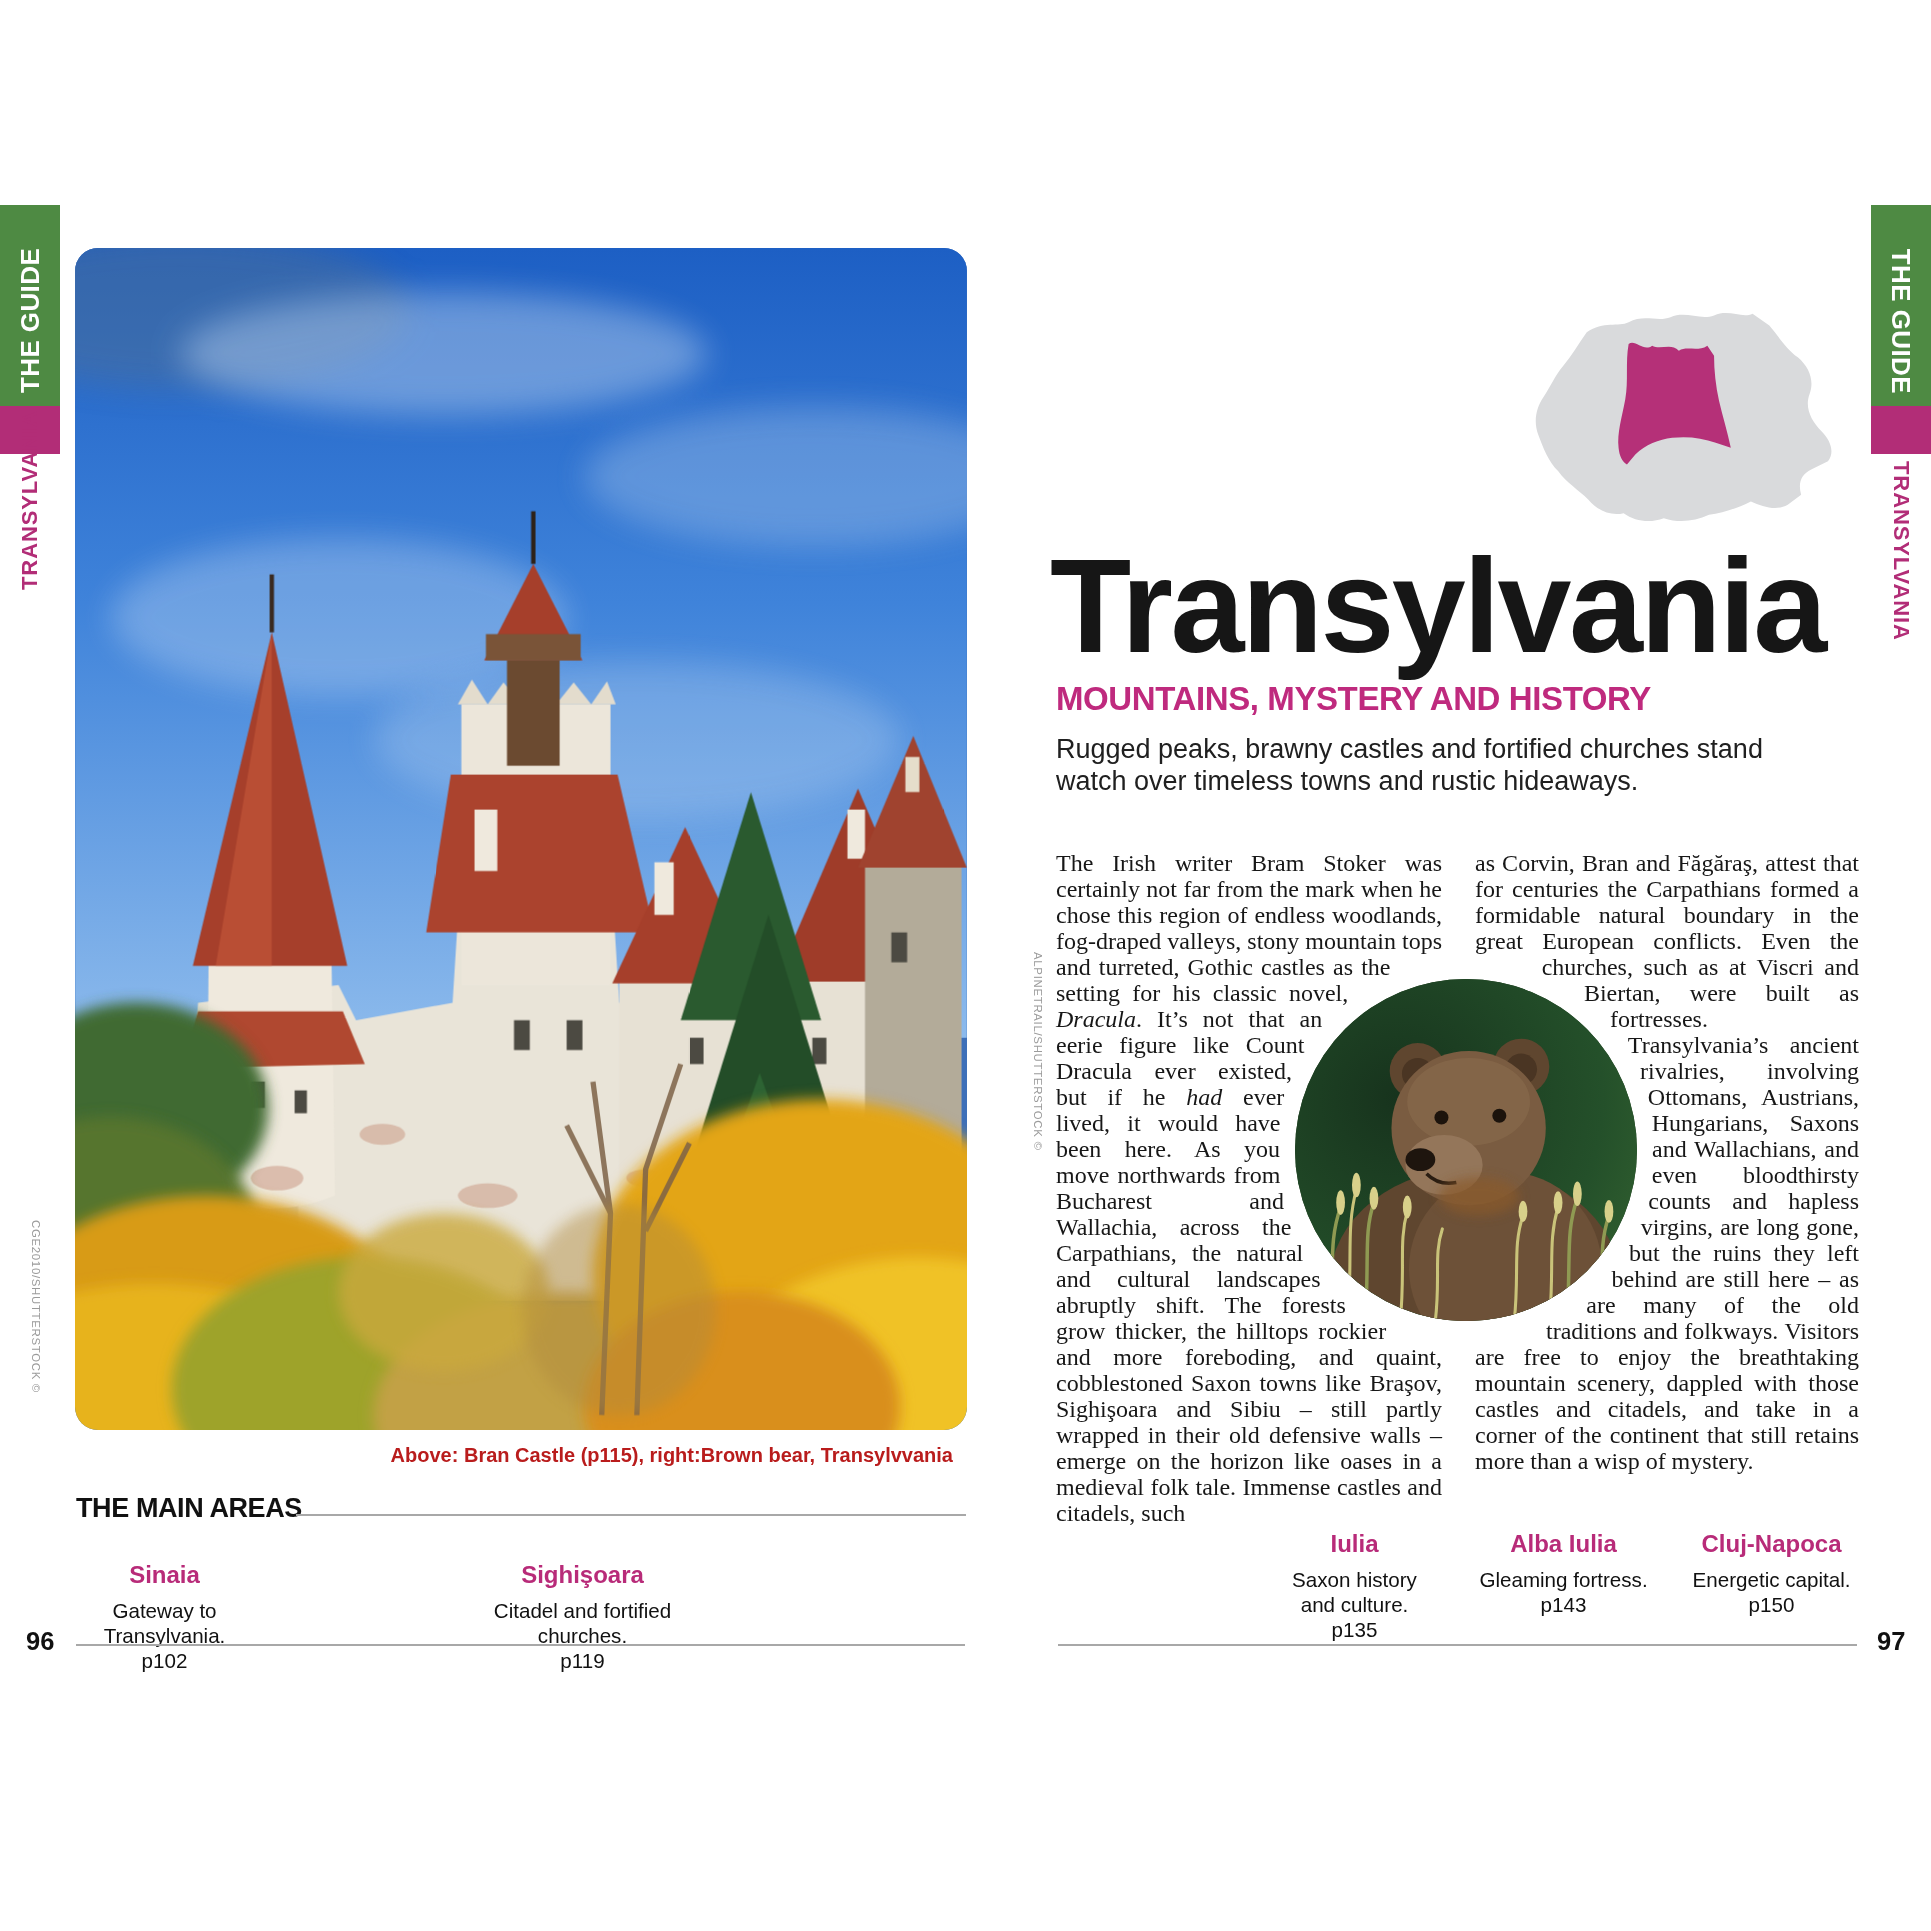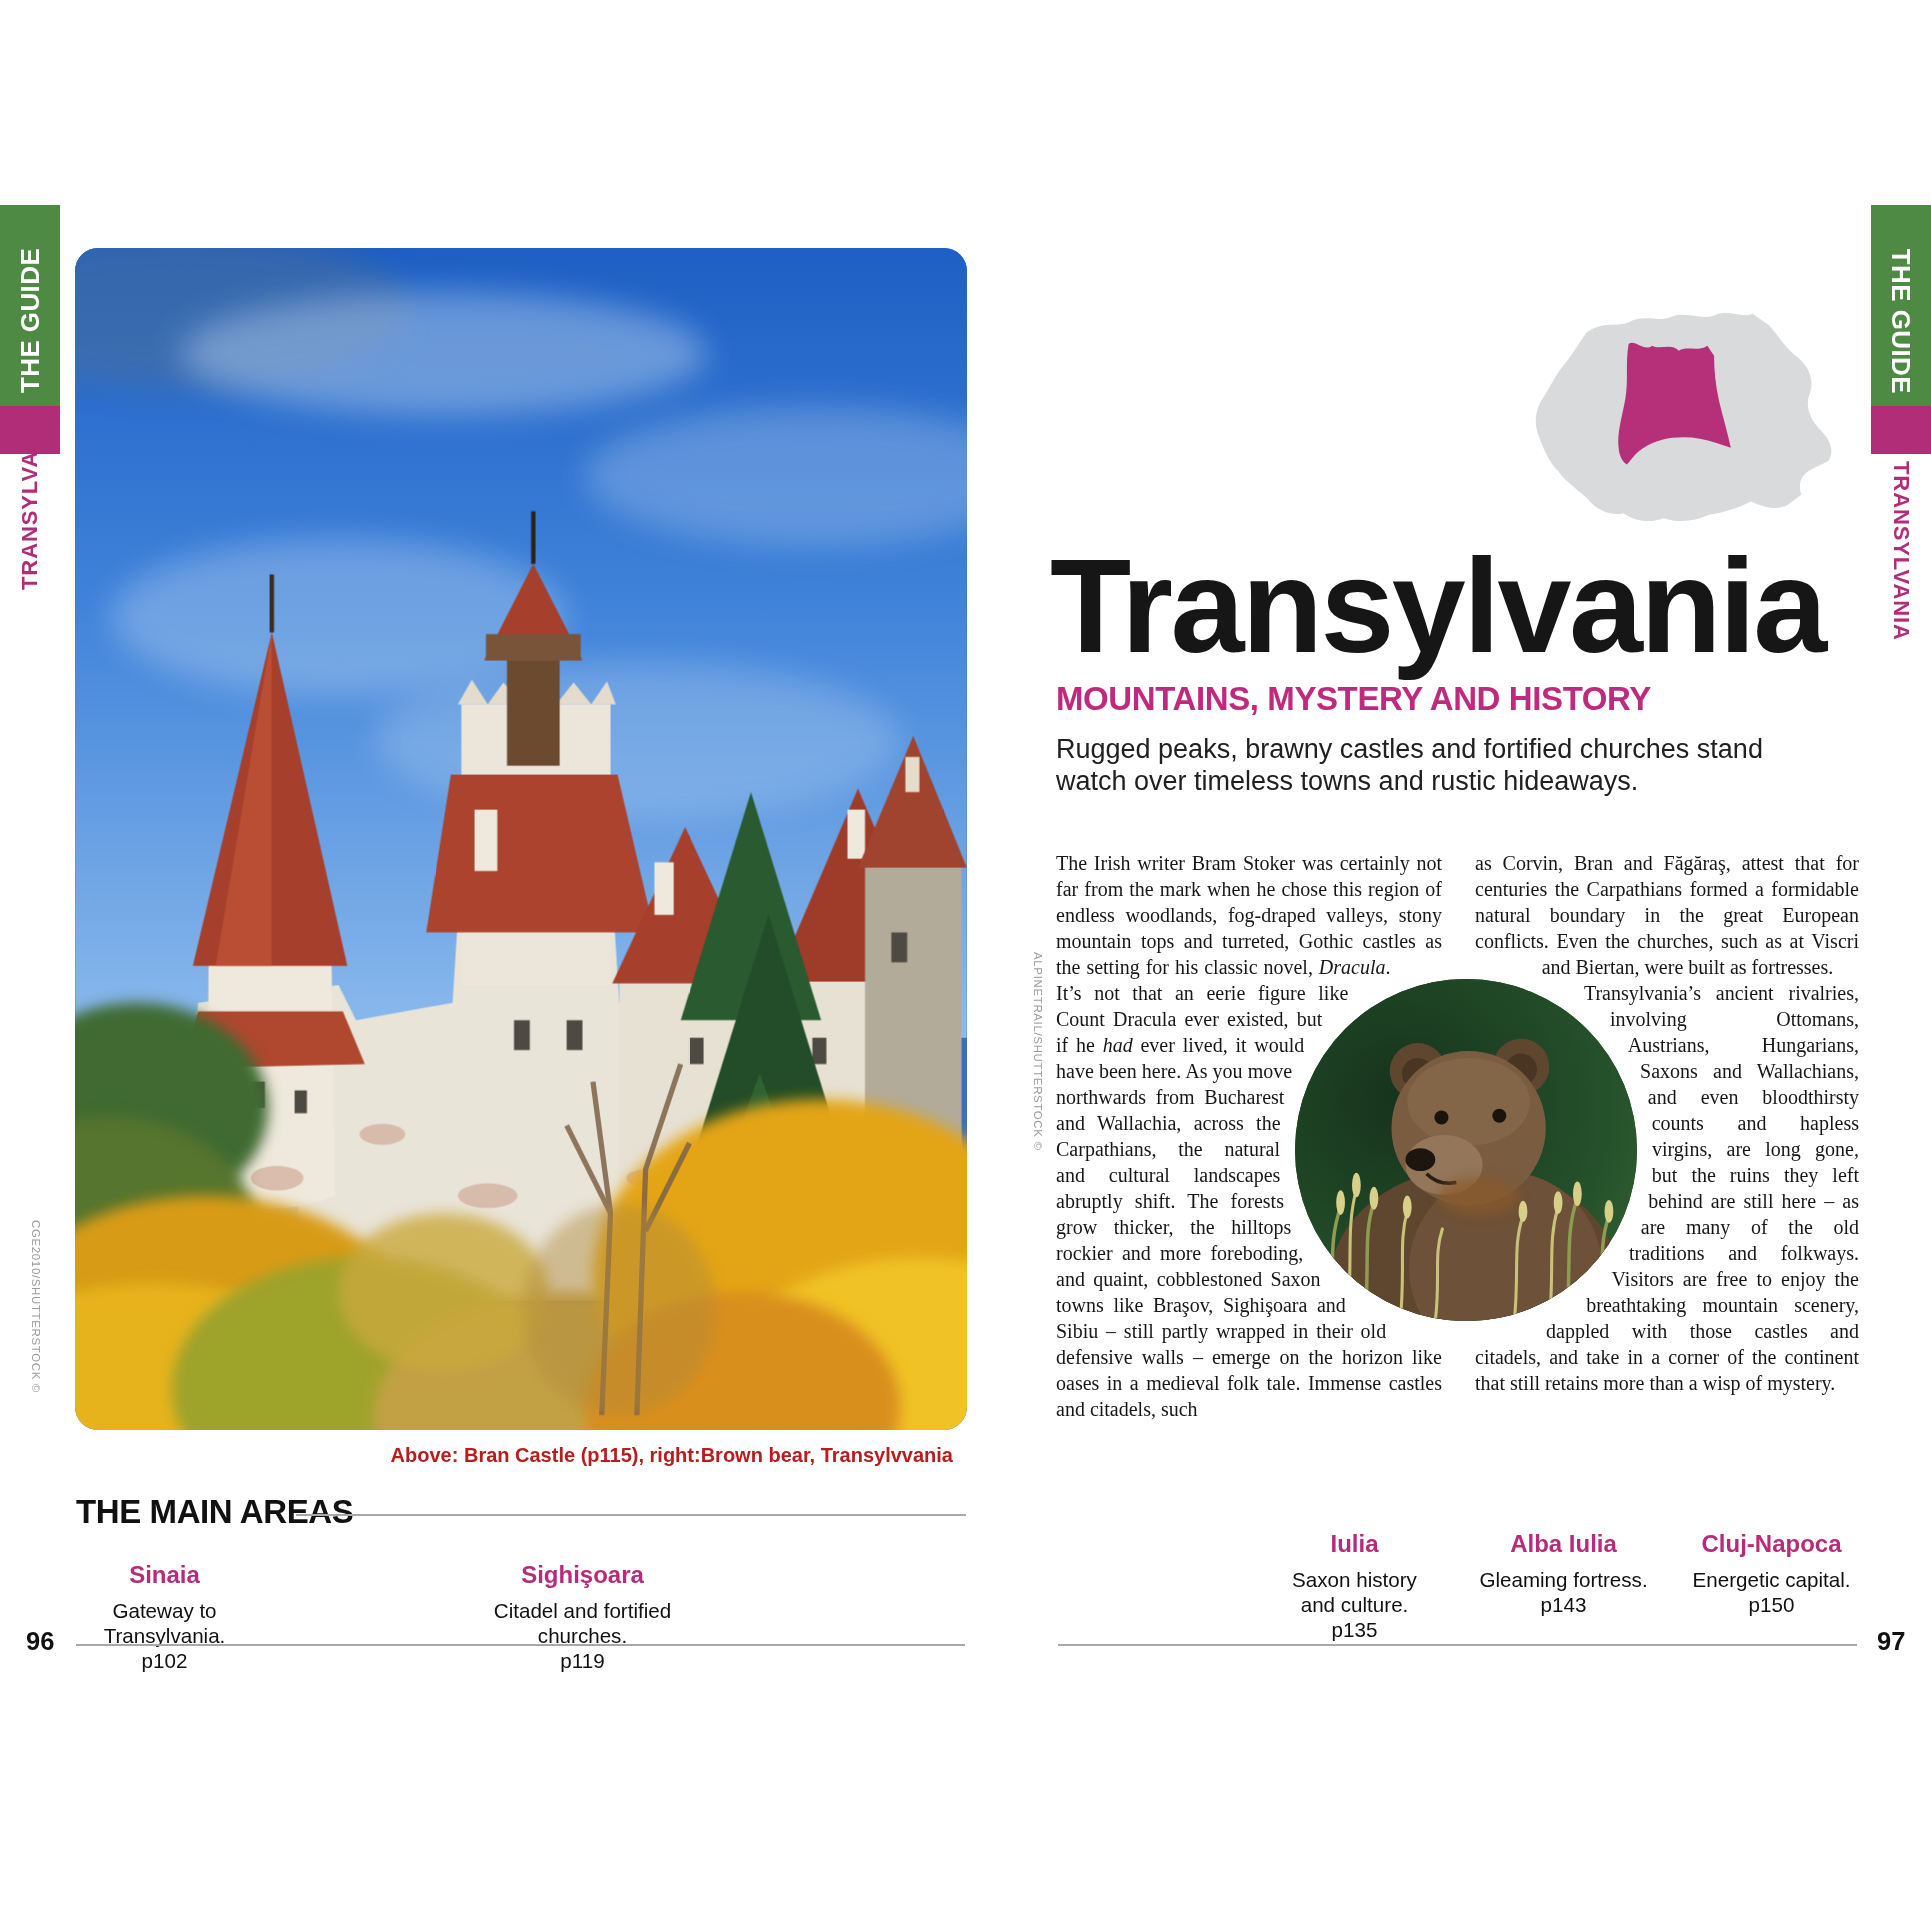--- a/index.html
+++ b/index.html
@@ -23,21 +23,21 @@
   
   .photo-frame{
     position:absolute;left:75px;top:248px;width:892px;height:1182px;
     border-radius:23px;overflow:hidden;background:#3d6fb8;
   }
   .photo-caption{
     position:absolute;left:75px;top:1444px;width:878px;text-align:right;
     font-weight:700;font-size:20px;color:#b91c1c;
   }
   .main-areas-heading{
-    position:absolute;left:76px;top:1493px;font-weight:700;font-size:33px;
+    position:absolute;left:76px;top:1493px;font-weight:700;font-size:27px;
     letter-spacing:-0.4px;color:#111;
   }
   .rule{position:absolute;height:1.8px;background:#a8a8a8;}
   .page-number{position:absolute;font-weight:700;font-size:25.5px;color:#111;}
 
   .areas-row{position:absolute;}
   .area-col{position:absolute;width:193px;text-align:center;}
   .area-name{font-weight:700;font-size:24px;color:#b82b79;margin:0 0 8.8px 0;}
   .area-desc{font-size:20.6px;line-height:1.22;color:#111;margin:0 auto;}
   .area-page{font-size:20.6px;line-height:1.22;color:#111;margin:0;}
@@ -50,21 +50,21 @@
   .rp-subtitle{
     position:absolute;left:1056px;top:680px;
     font-weight:700;font-size:33px;letter-spacing:-0.4px;color:#bf2a7e;
   }
   .rp-intro{
     position:absolute;left:1056px;top:733px;width:720px;
     font-size:27px;line-height:32px;color:#202020;
   }
   .body-col{
     position:absolute;top:850px;height:650px;
-    font-family:"Liberation Serif",serif;font-size:20px;line-height:26px;
+    font-family:"Liberation Serif",serif;font-size:24px;line-height:26px;
     text-align:justify;color:#171717;hyphens:auto;
   }
   .body-col p{margin:0;}
   .it{font-style:italic;}
   #col1{left:1056px;width:386px;}
   #col2{left:1475px;width:384px;}
   .wrapR{float:right;width:162px;height:486px;shape-outside:circle(186px at 186px 300px);}
   .wrapL{float:left;width:177px;height:486px;shape-outside:circle(186px at -8.8px 300px);}
   .bear-circle{
     position:absolute;left:1295px;top:979px;width:342px;height:342px;

